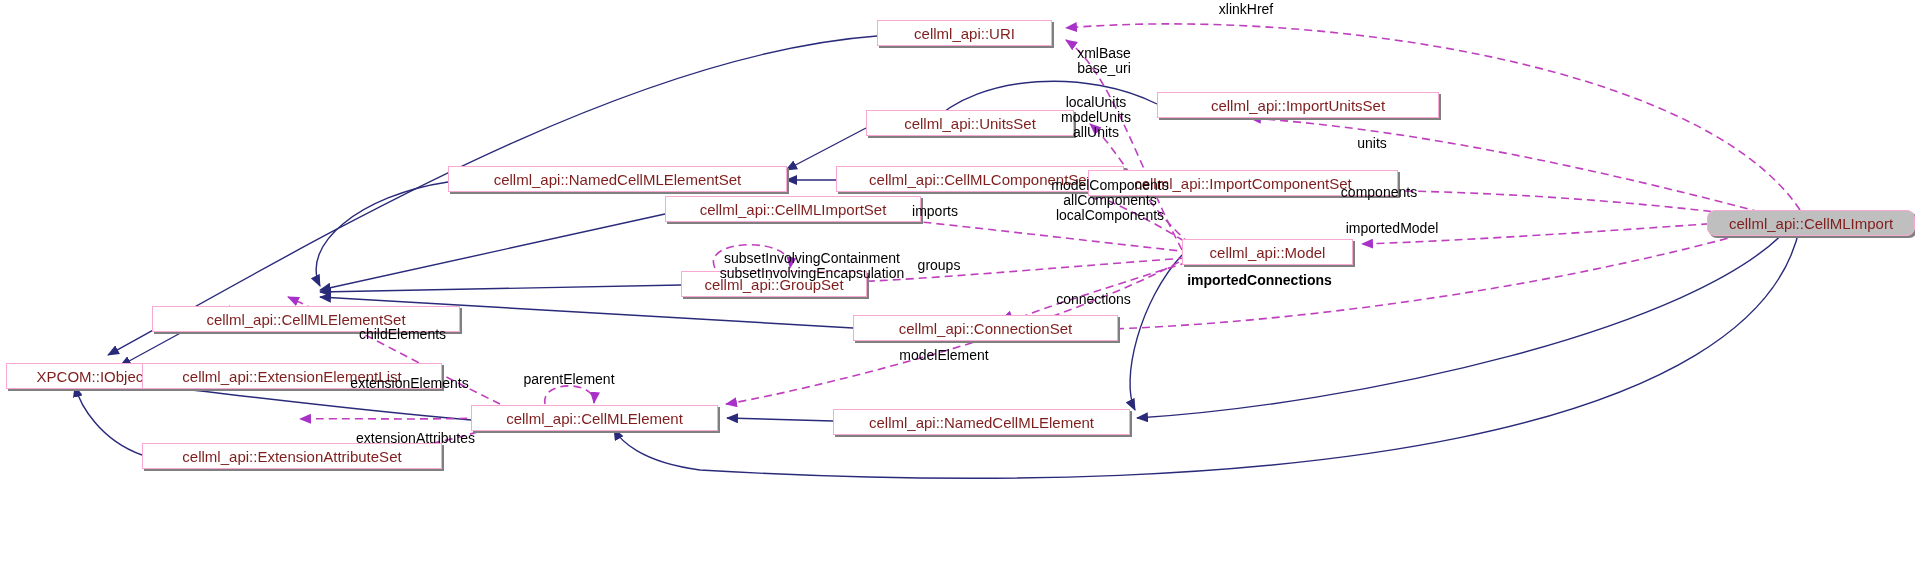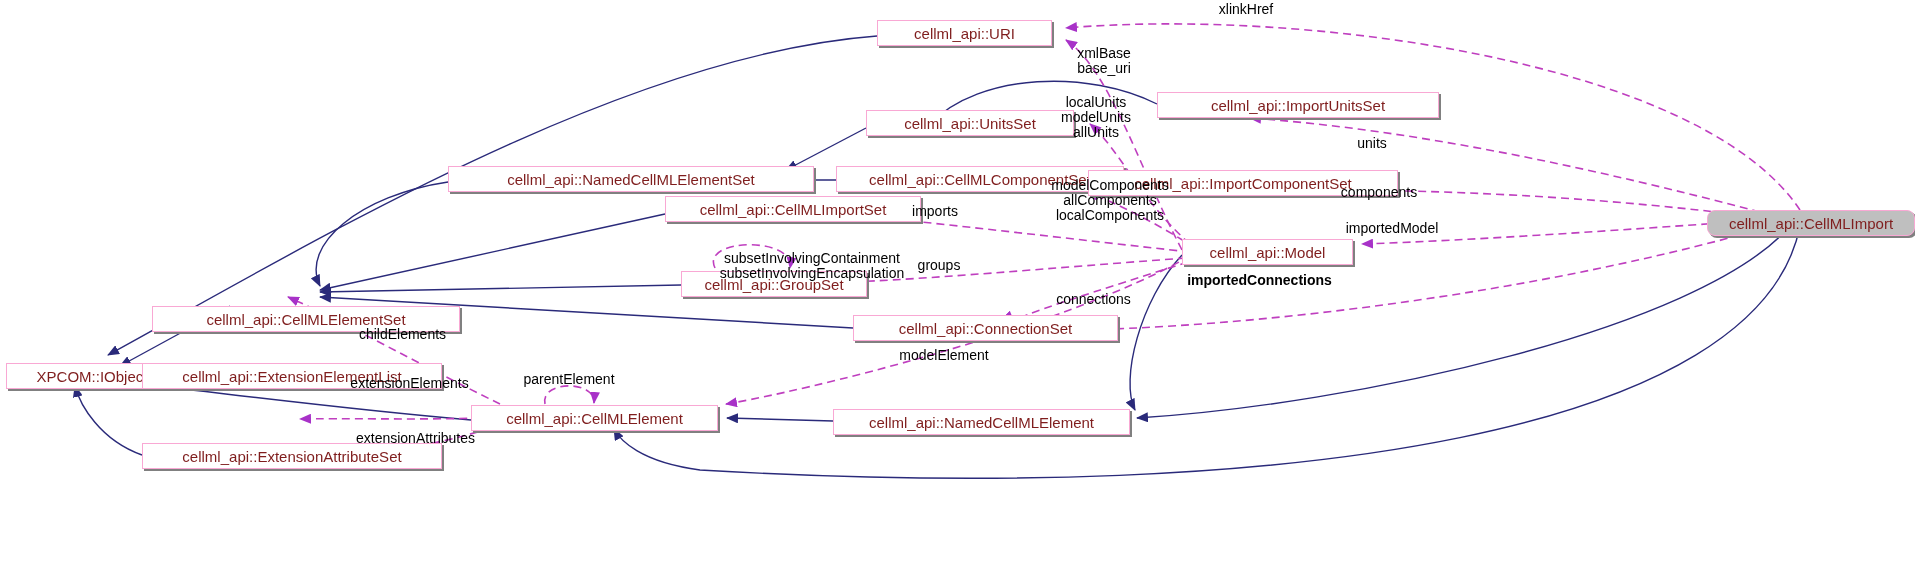--- a/index.html
+++ b/index.html
@@ -101,21 +101,21 @@
 
   <div class="node" style="left:877px;top:20px;width:175px;">
     <span>cellml_api::URI</span>
   </div>
   <div class="node" style="left:1157px;top:92px;width:282px;">
     <span>cellml_api::ImportUnitsSet</span>
   </div>
   <div class="node" style="left:866px;top:110px;width:208px;">
     <span>cellml_api::UnitsSet</span>
   </div>
-  <div class="node" style="left:448px;top:166px;width:366px;">
+  <div class="node" style="left:448px;top:166px;width:339px;">
     <span>cellml_api::NamedCellMLElementSet</span>
   </div>
   <div class="node" style="left:836px;top:166px;width:288px;">
     <span>cellml_api::CellMLComponentSet</span>
   </div>
   <div class="node" style="left:1088px;top:170px;width:310px;">
     <span>cellml_api::ImportComponentSet</span>
   </div>
   <div class="node" style="left:665px;top:196px;width:256px;">
     <span>cellml_api::CellMLImportSet</span>

